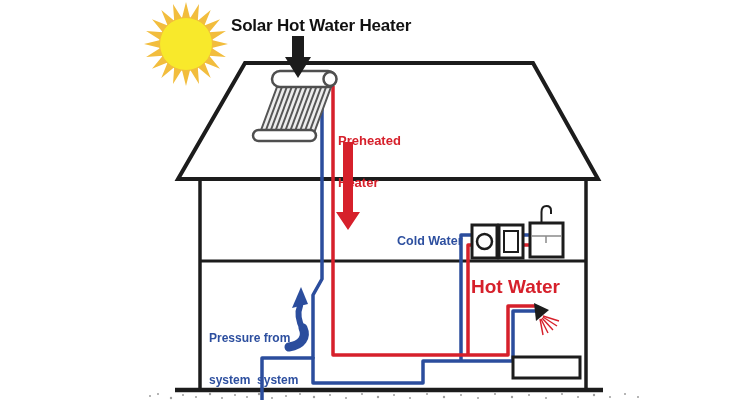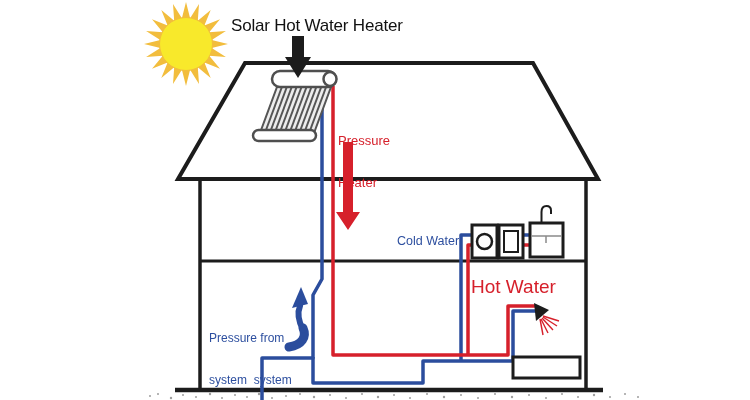--- a/index.html
+++ b/index.html
@@ -1,19 +1,19 @@
 <!DOCTYPE html>
 <html><head>
 <meta charset="utf-8">
 <style>
   html,body{margin:0;padding:0;background:#fff;}
   #stage{position:relative;width:750px;height:400px;background:#ffffff;overflow:hidden;
          font-family:"Liberation Sans",sans-serif;}
   #stage svg{position:absolute;left:0;top:0;}
-  .lbl{position:absolute;font-weight:400;white-space:pre;}
+  .lbl{position:absolute;font-weight:700;white-space:pre;}
   .title{left:231px;top:16px;font-size:17px;color:#111;letter-spacing:-.2px;}
   .preheated{left:338px;top:106px;font-size:13px;line-height:14px;color:#d6202b;}
   .cold{left:397px;top:234px;font-size:12.5px;color:#2d4f9f;}
   .hot{left:471px;top:276px;font-size:19px;color:#d6202b;}
   .pressure{left:209px;top:303px;font-size:12px;line-height:14px;color:#2d4f9f;}
 </style>
 </head>
 <body>
 
 <div id="stage">
@@ -140,21 +140,21 @@
     <path d="M 289 347 C 302 345 307 337 303 328" fill="none" stroke="#2b4d9d" stroke-width="9" stroke-linecap="round"></path>
     <path d="M 303 330 C 299 322 297 313 300 306" fill="none" stroke="#2b4d9d" stroke-width="6" stroke-linecap="round"></path>
     <polygon points="292,308 308,304 301,287" fill="#2b4d9d"></polygon>
   </g>
 
 </svg>
 
 <div class="lbl title">Solar Hot Water Heater</div>
 
 <div class="lbl preheated">
-  <div>Pressure</div>
+  <div>Preheated</div>
   <div>Heater</div>
 </div>
 
 <div class="lbl cold">Cold Water</div>
 
 <div class="lbl hot">Hot Water</div>
 
 <div class="lbl pressure">
   <div>Pressure from</div>
   <div>system  system</div>

